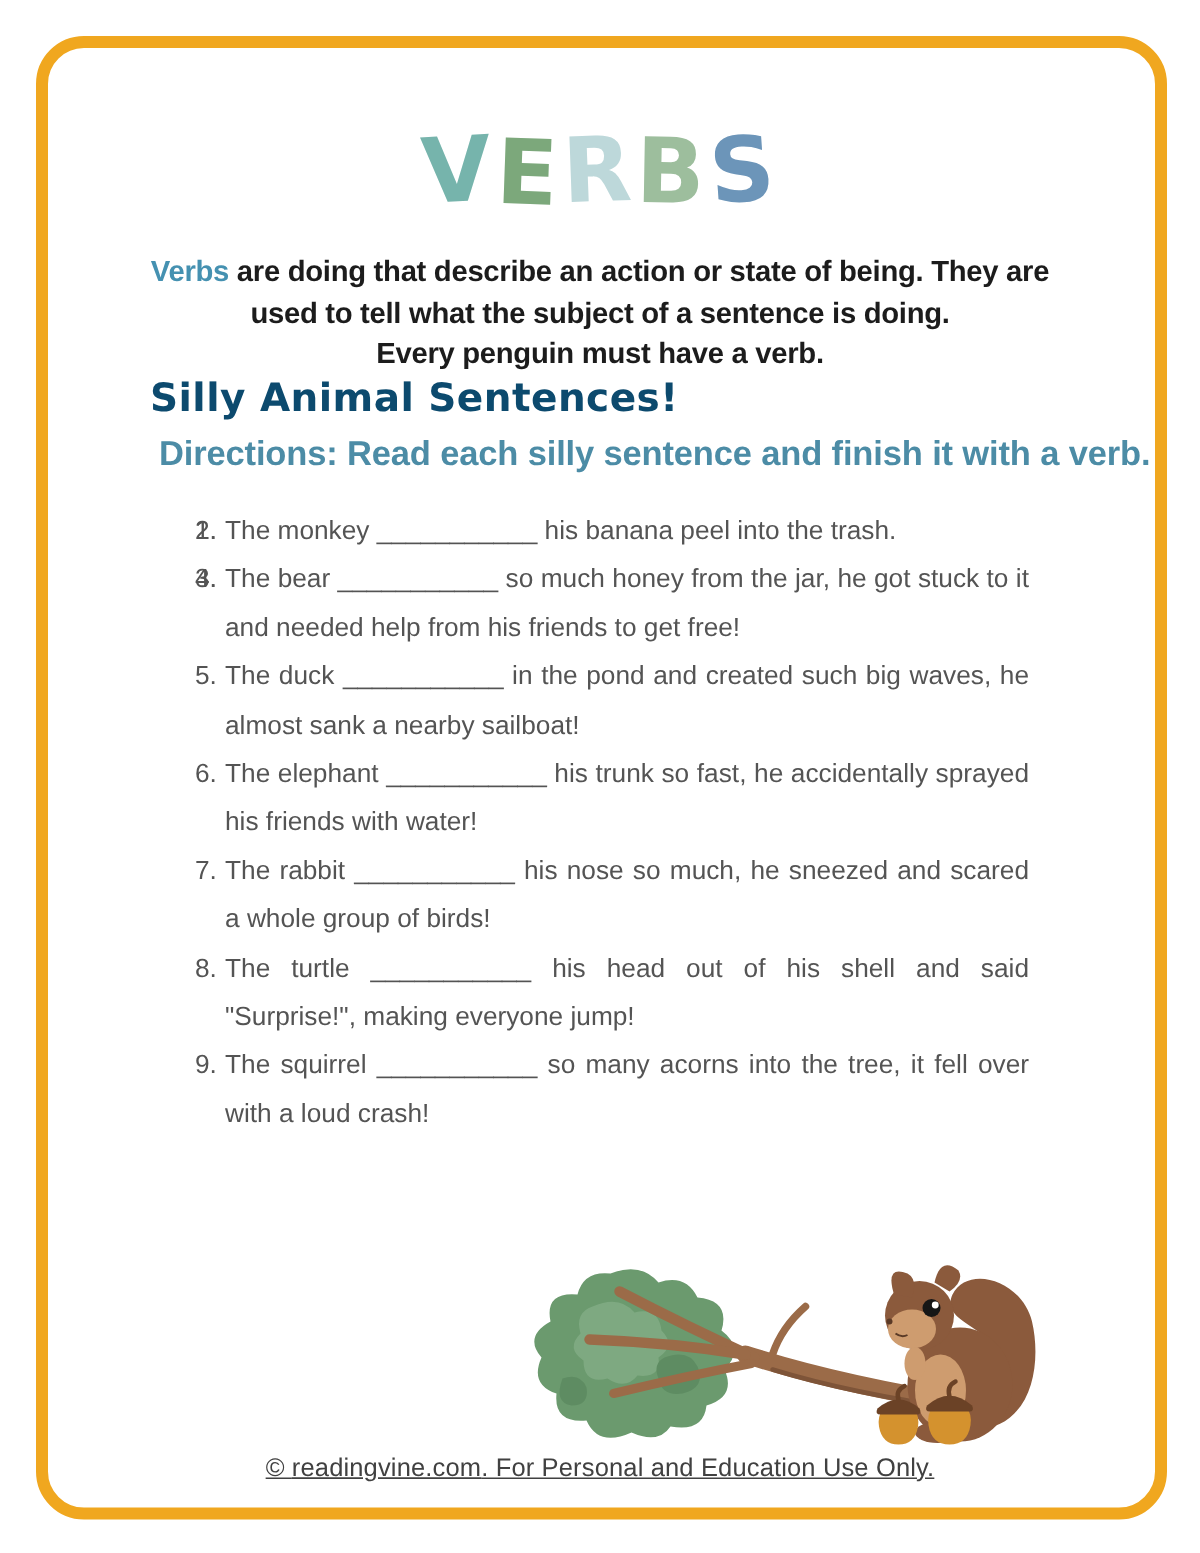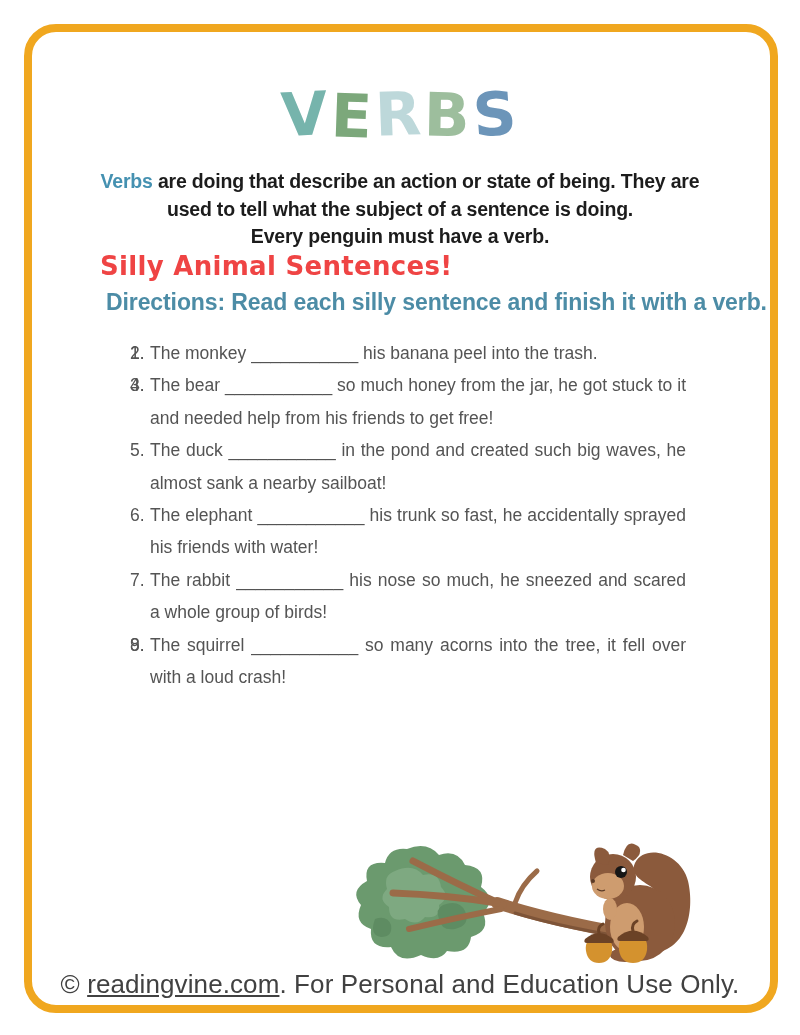--- a/index.html
+++ b/index.html
@@ -29,21 +29,21 @@
     position:absolute; top:168px; left:80px; width:640px; text-align:center;
     font-size:19.5px; line-height:27.5px; font-weight:600; color:#1c1c1c;
     letter-spacing:-0.2px;
   }
   .intro .hl { color:#4591B1; }
 
   
   .heading {
     position:absolute; top:251px; left:100px;
     font-family:"DejaVu Sans", sans-serif; font-weight:bold; font-size:26px;
-    color:#ef4444; letter-spacing:0.3px;
+    color:#0c4a6e; letter-spacing:0.3px;
   }
   .directions {
     position:absolute; top:289px; left:106px;
     font-size:23px; font-weight:600; color:#4C8CA6; letter-spacing:-0.1px;
   }
 
   
   .sentences {
     position:absolute; top:337px; left:130px; width:556px;
     list-style:none; font-size:17.5px; line-height:32.4px; color:#545454;
@@ -53,21 +53,21 @@
     text-align:justify; text-align-last:left;
   }
   .sentences .num { position:absolute; left:0; top:0; }
 
   
   .illustration { position:absolute; left:347px; top:841px; width:350px; height:126px; }
 
   
   .footer {
     position:absolute; top:969px; left:0; width:100%; text-align:center;
-    font-size:26px; color:#414141; letter-spacing:0.1px;
+    font-size:17px; color:#414141; letter-spacing:0.1px;text-decoration:underline;
   }
   .footer a { color:#414141; text-decoration:underline; cursor:pointer; }
 </style>
 </head>
 <body>
 
 <div class="page-border"></div>
 
 <h1 class="title">
   <span style="color: rgb(118, 180, 172);">V</span><span style="color: rgb(124, 168, 123);">E</span><span style="color: rgb(189, 216, 218);">R</span><span style="color: rgb(157, 190, 157);">B</span><span style="color: rgb(108, 149, 185);">S</span>
@@ -79,21 +79,21 @@
 <p class="directions">Directions: Read each silly sentence and finish it with a verb.</p>
 
 <ol class="sentences">
   <li><span class="num">1.</span></li>
   <li><span class="num">2.</span><span>The monkey ___________ his banana peel into the trash.</span></li>
   <li><span class="num">3.</span></li>
   <li><span class="num">4.</span><span>The bear ___________ so much honey from the jar, he got stuck to it and needed help from his friends to get free!</span></li>
   <li><span class="num">5.</span><span>The duck ___________ in the pond and created such big waves, he almost sank a nearby sailboat!</span></li>
   <li><span class="num">6.</span><span>The elephant ___________ his trunk so fast, he accidentally sprayed his friends with water!</span></li>
   <li><span class="num">7.</span><span>The rabbit ___________ his nose so much, he sneezed and scared a whole group of birds!</span></li>
-  <li><span class="num">8.</span></li>
+  <li><span class="num">8.</span><span>The turtle ___________ his head out of his shell and said "Surprise!", making everyone jump!</span></li>
   <li><span class="num">9.</span><span>The squirrel ___________ so many acorns into the tree, it fell over with a loud crash!</span></li>
 </ol>
 
 <svg class="illustration" viewBox="0 0 350 126" xmlns="http://www.w3.org/2000/svg">
 
   <g>
     <path fill="#6B9A6E" d="M60,8 Q80,0 92,14 Q110,8 118,24 Q140,26 134,46 Q150,58 136,72 Q144,90 124,96 Q122,114 100,110 Q92,122 74,114 Q52,124 44,106 Q22,108 24,88 Q6,82 14,64 Q2,50 20,40 Q16,20 38,22 Q42,6 60,8 Z"></path>
     <path fill="#7EA981" d="M48,30 Q66,22 76,34 Q92,30 94,46 Q104,56 92,64 Q94,78 78,76 Q70,86 58,78 Q42,82 42,66 Q30,58 40,48 Q36,34 48,30 Z"></path>
     <path fill="#5E8C62" d="M96,64 Q112,58 118,70 Q124,84 108,88 Q94,90 92,78 Q88,68 96,64 Z M28,78 Q40,74 44,84 Q46,96 34,96 Q22,94 28,78 Z"></path>
   </g>

